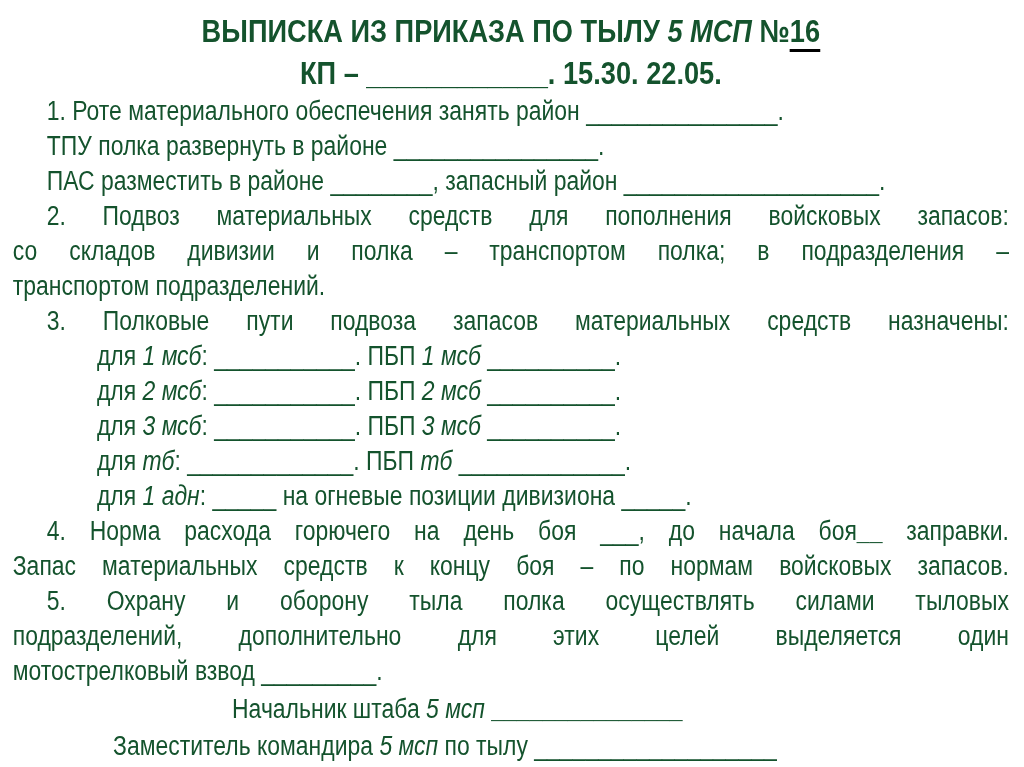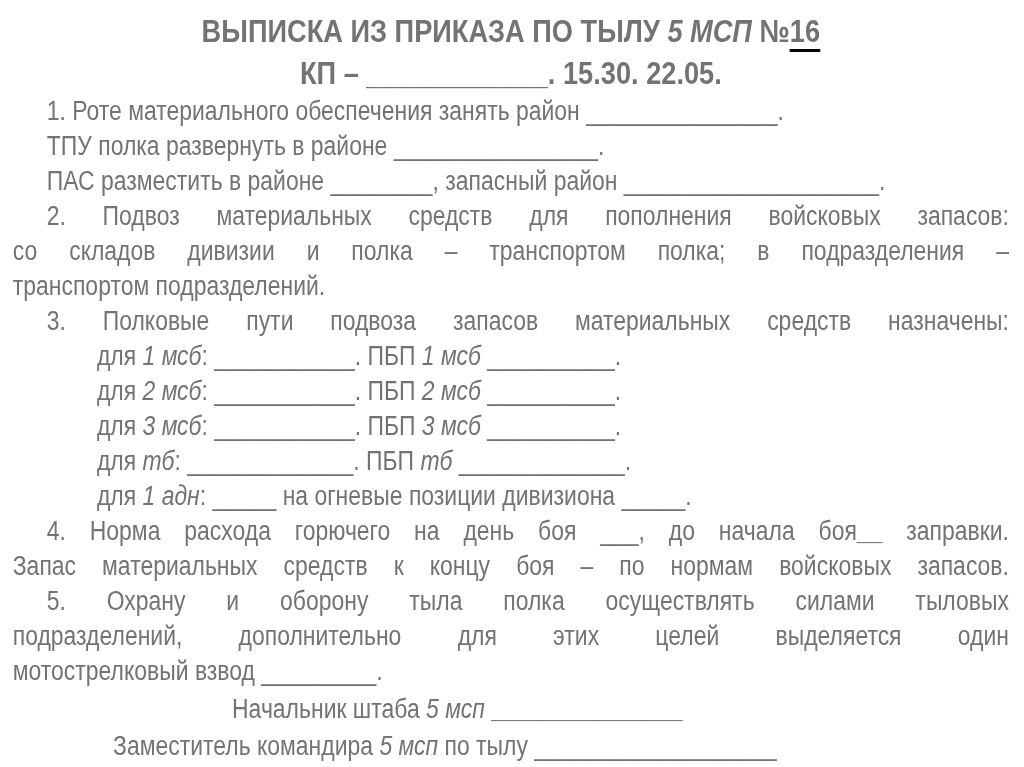--- a/index.html
+++ b/index.html
@@ -1,19 +1,19 @@
 <!DOCTYPE html>
 <html><head>
 <meta charset="utf-8">
 <style>
   html,body{margin:0;padding:0;background:#ffffff;}
   .page{
     width:1024px;height:767px;overflow:hidden;background:#ffffff;
     font-family:"Liberation Sans","DejaVu Sans",sans-serif;
-    color:#737373;position:relative;
+    color:#14532d;position:relative;
   }
   
   .scale{
     width:1205px;
     transform:scaleX(0.85);
     transform-origin:top left;
     padding:10px 18px 0 15px;
     box-sizing:border-box;
   }
   .header-line{

